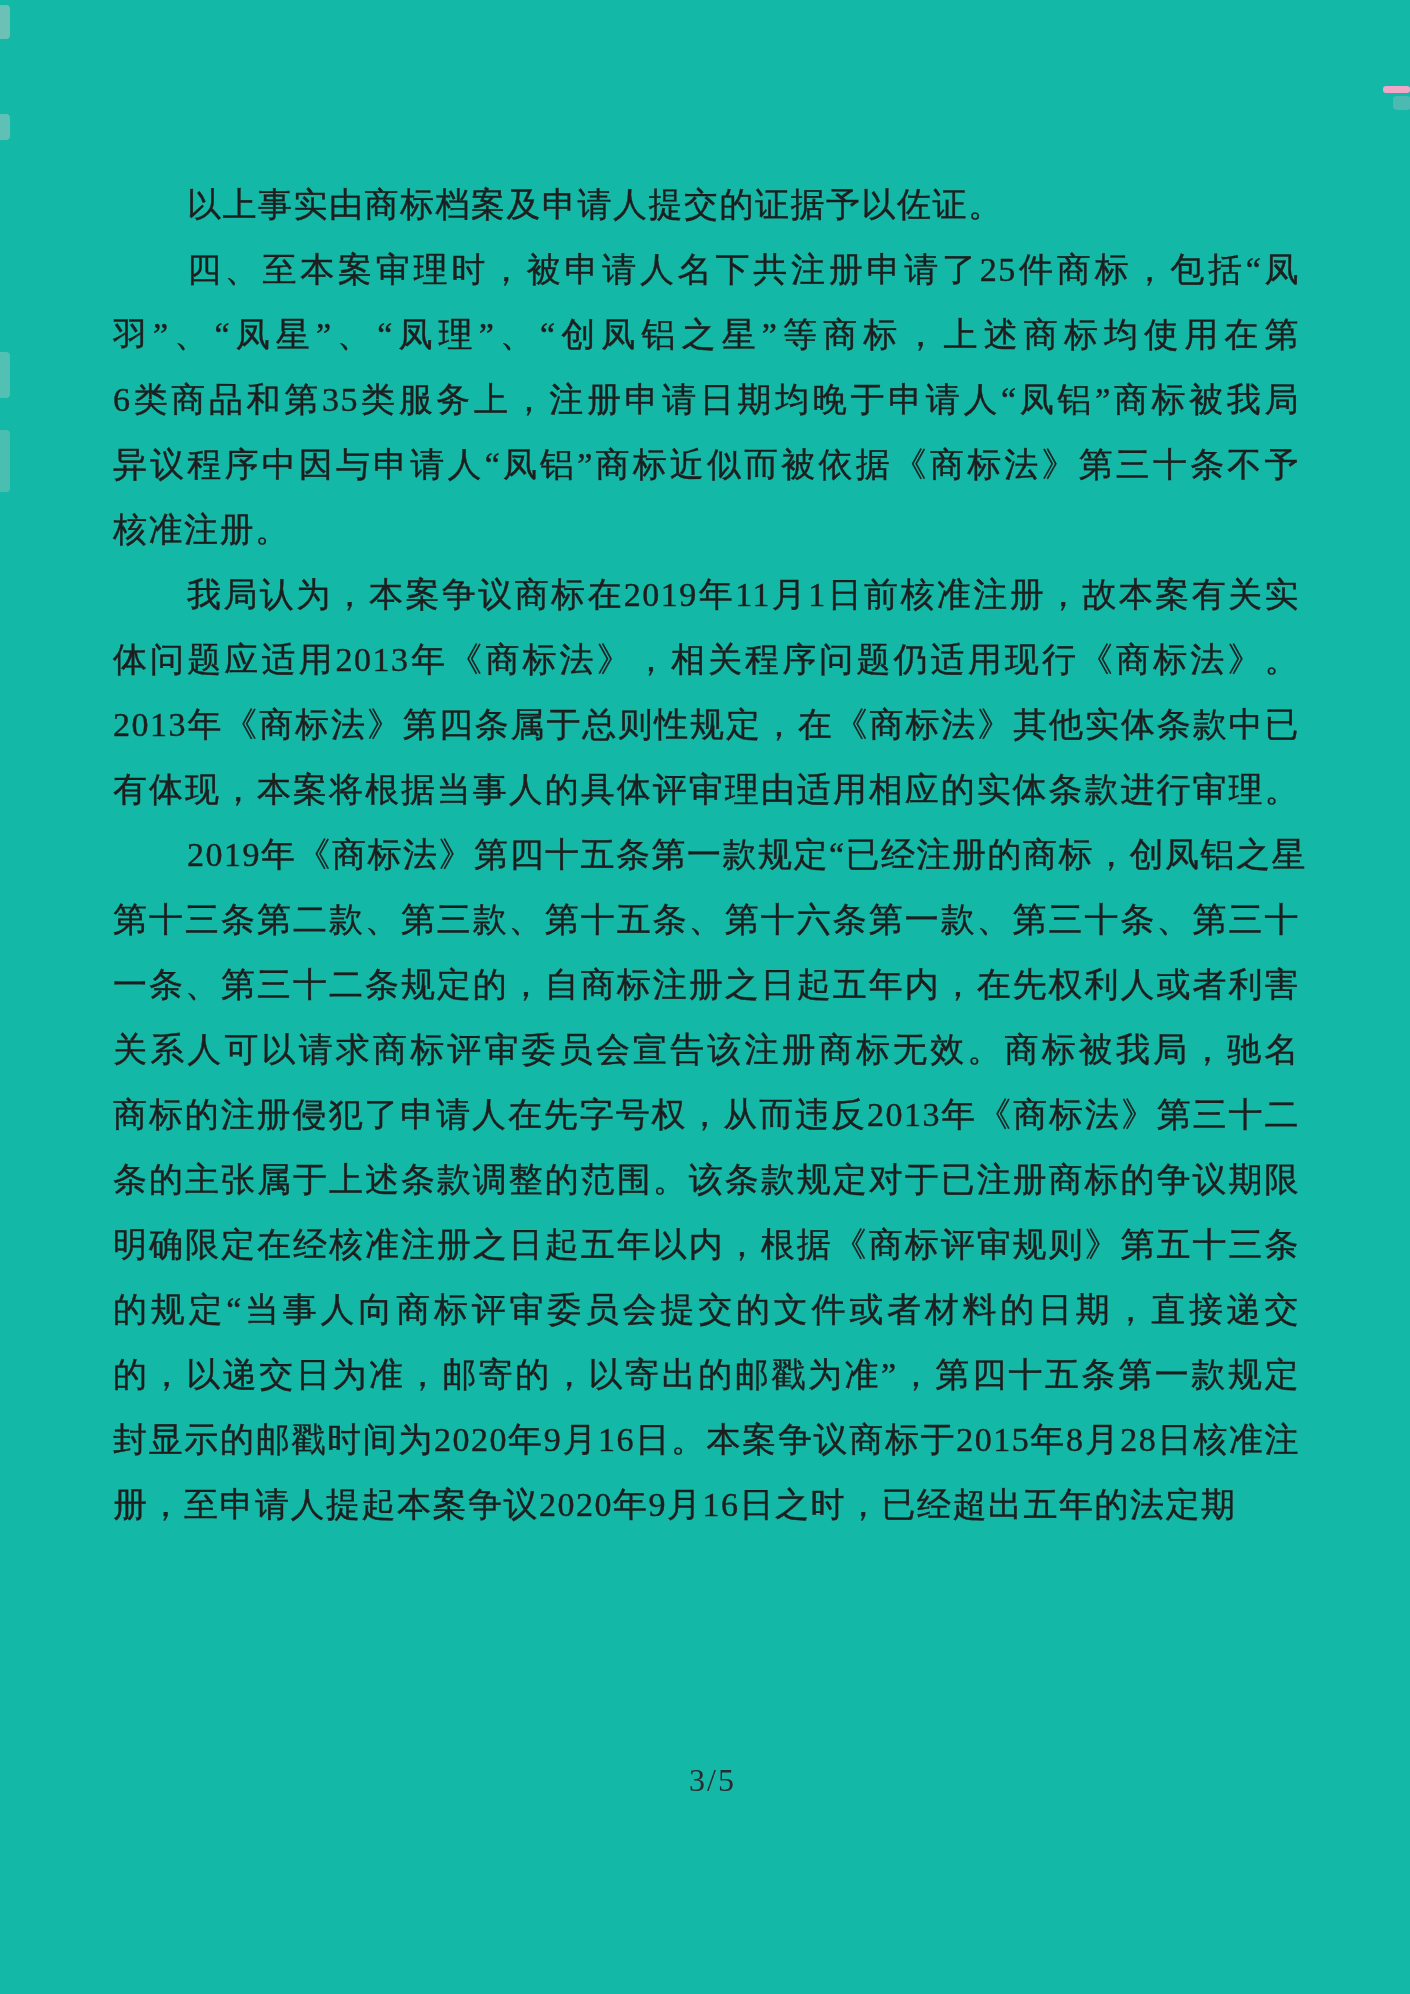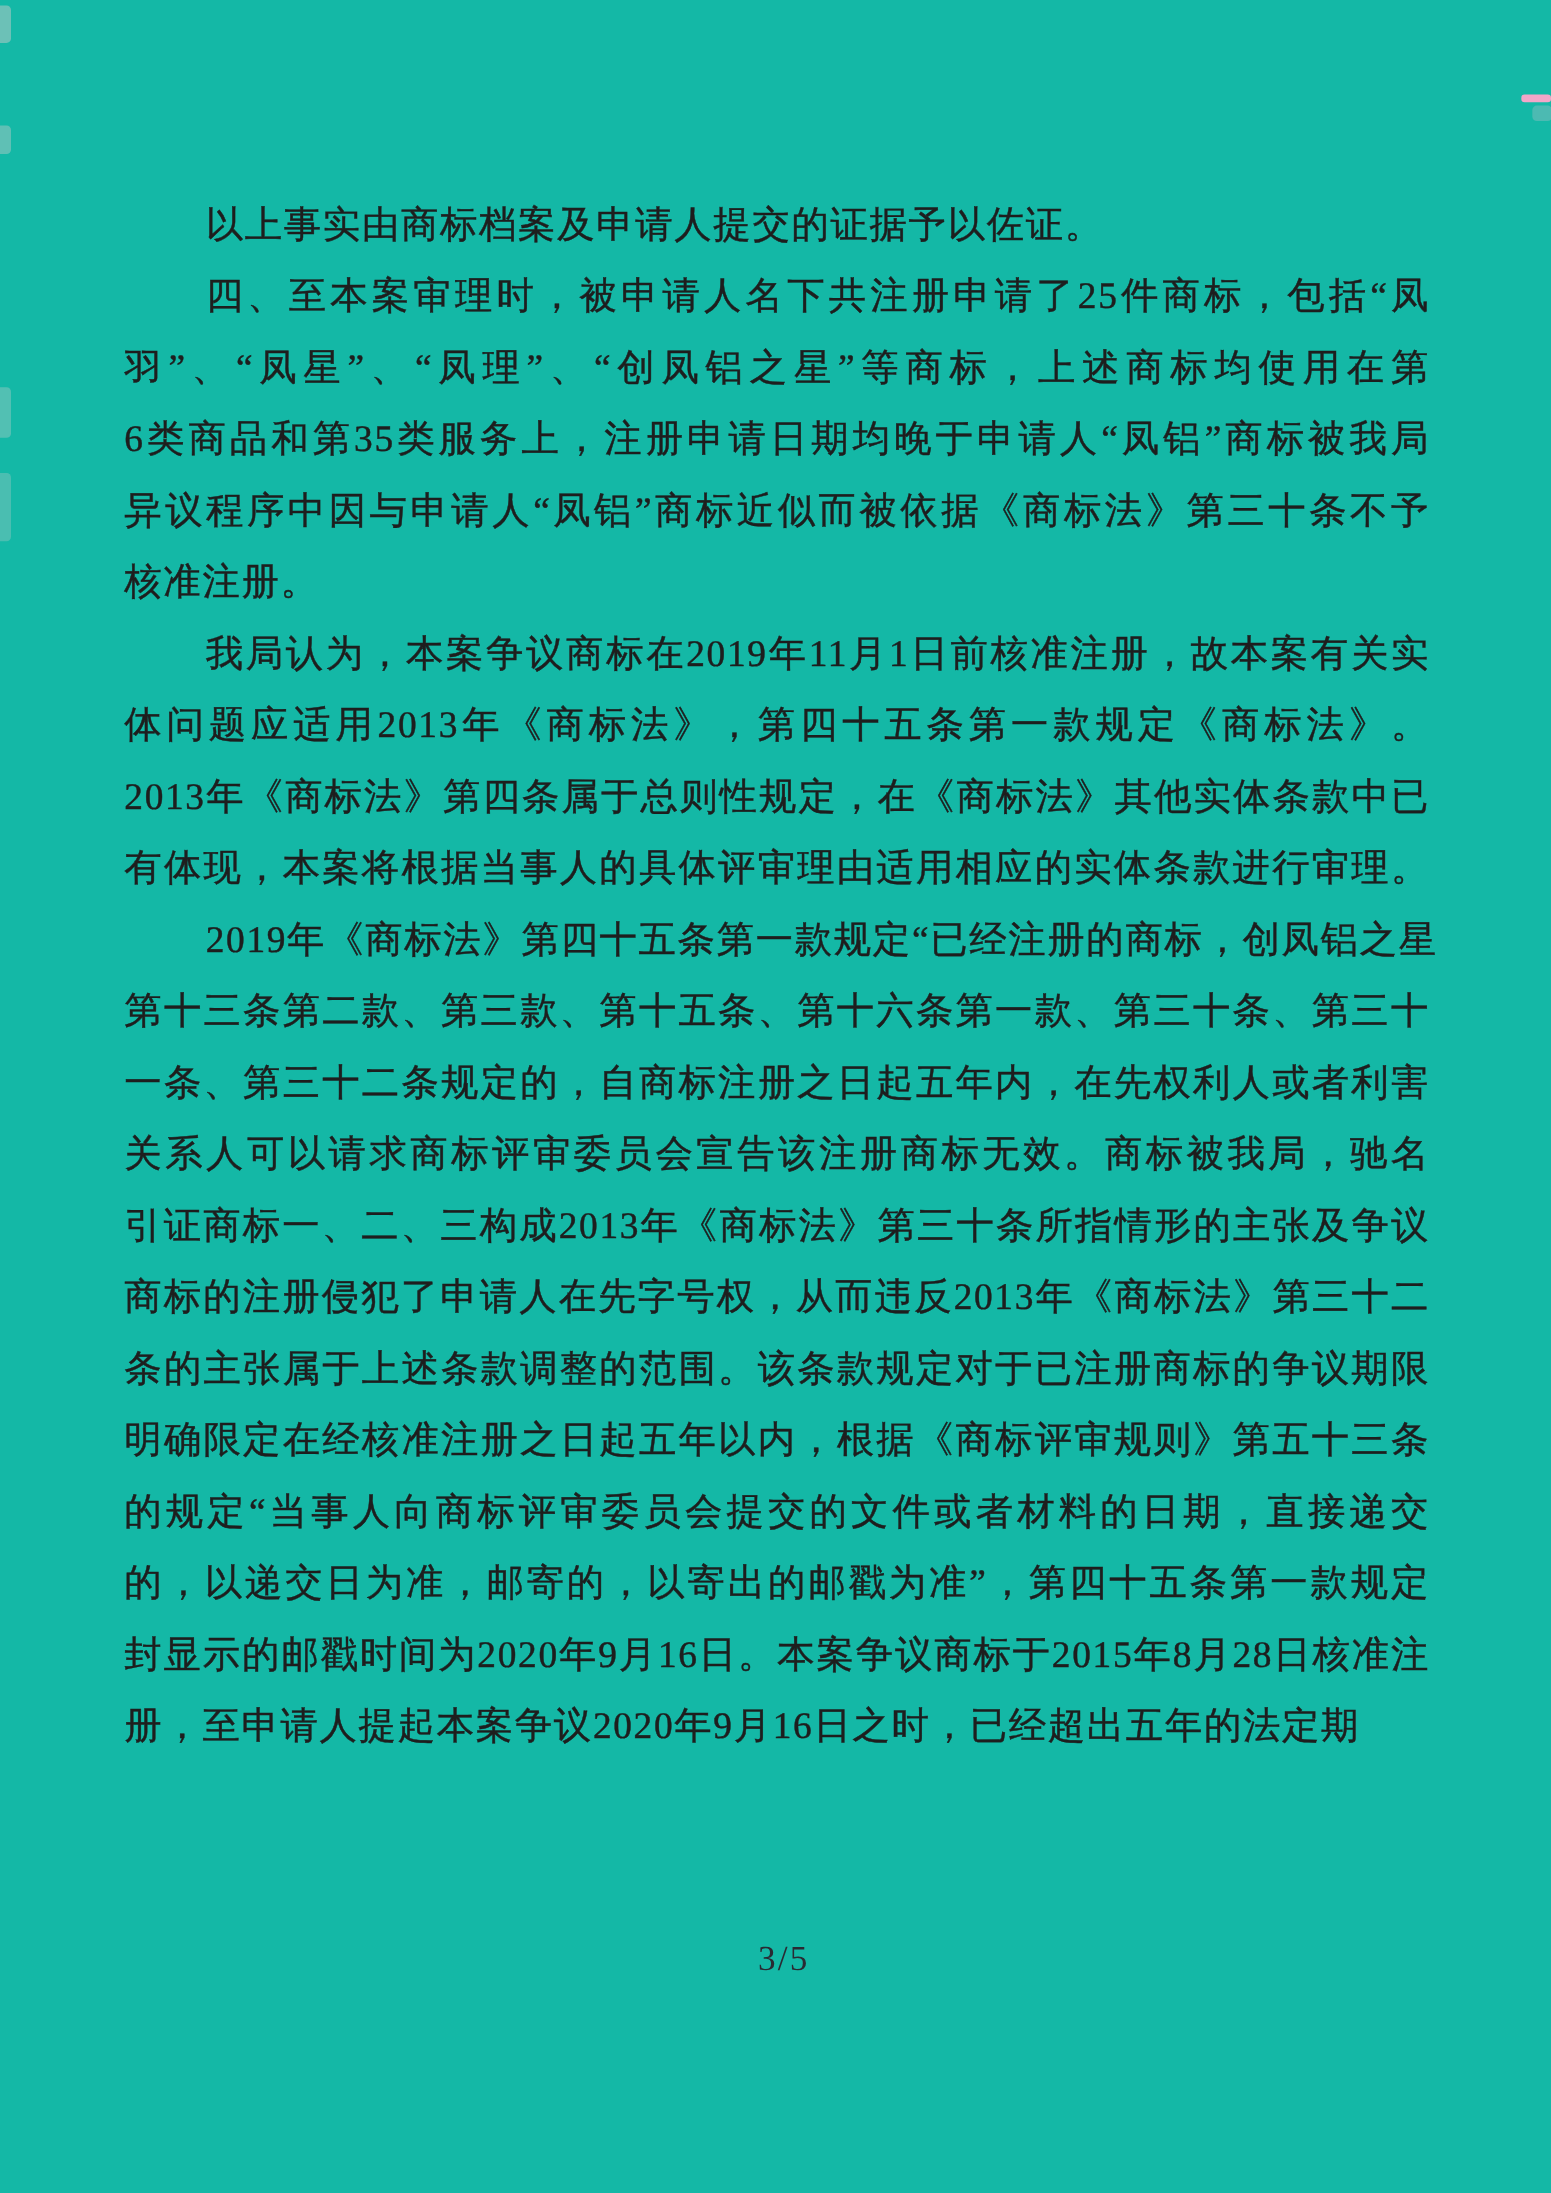--- a/index.html
+++ b/index.html
@@ -95,28 +95,27 @@
   <span class="pink-smudge"></span>
 
   <div class="text-block">
     <div class="line short indent">以上事实由商标档案及申请人提交的证据予以佐证。</div>
     <div class="line indent">四、至本案审理时，被申请人名下共注册申请了25件商标，包括“凤</div>
     <div class="line">羽”、“凤星”、“凤理”、“创凤铝之星”等商标，上述商标均使用在第</div>
     <div class="line">6类商品和第35类服务上，注册申请日期均晚于申请人“凤铝”商标被我局</div>
     <div class="line">异议程序中因与申请人“凤铝”商标近似而被依据《商标法》第三十条不予</div>
     <div class="line short">核准注册。</div>
     <div class="line indent">我局认为，本案争议商标在2019年11月1日前核准注册，故本案有关实</div>
-    <div class="line">体问题应适用2013年《商标法》，第四十五条第一款规定《商标法》。</div>
+    <div class="line">体问题应适用2013年《商标法》，相关程序问题仍适用现行《商标法》。</div>
     <div class="line">2013年《商标法》第四条属于总则性规定，在《商标法》其他实体条款中已</div>
     <div class="line">有体现，本案将根据当事人的具体评审理由适用相应的实体条款进行审理。</div>
     <div class="line indent">2019年《商标法》第四十五条第一款规定“已经注册的商标，创凤铝之星</div>
     <div class="line">第十三条第二款、第三款、第十五条、第十六条第一款、第三十条、第三十</div>
     <div class="line">一条、第三十二条规定的，自商标注册之日起五年内，在先权利人或者利害</div>
     <div class="line">关系人可以请求商标评审委员会宣告该注册商标无效。商标被我局，驰名</div>
-    <div class="line">引证商标一、二、三构成2013年《商标法》第三十条所指情形的主张及争议</div>
     <div class="line">商标的注册侵犯了申请人在先字号权，从而违反2013年《商标法》第三十二</div>
     <div class="line">条的主张属于上述条款调整的范围。该条款规定对于已注册商标的争议期限</div>
     <div class="line">明确限定在经核准注册之日起五年以内，根据《商标评审规则》第五十三条</div>
     <div class="line">的规定“当事人向商标评审委员会提交的文件或者材料的日期，直接递交</div>
     <div class="line">的，以递交日为准，邮寄的，以寄出的邮戳为准”，第四十五条第一款规定</div>
     <div class="line">封显示的邮戳时间为2020年9月16日。本案争议商标于2015年8月28日核准注</div>
     <div class="line short">册，至申请人提起本案争议2020年9月16日之时，已经超出五年的法定期</div>
   </div>
 
   <div class="page-number">3/5</div>

